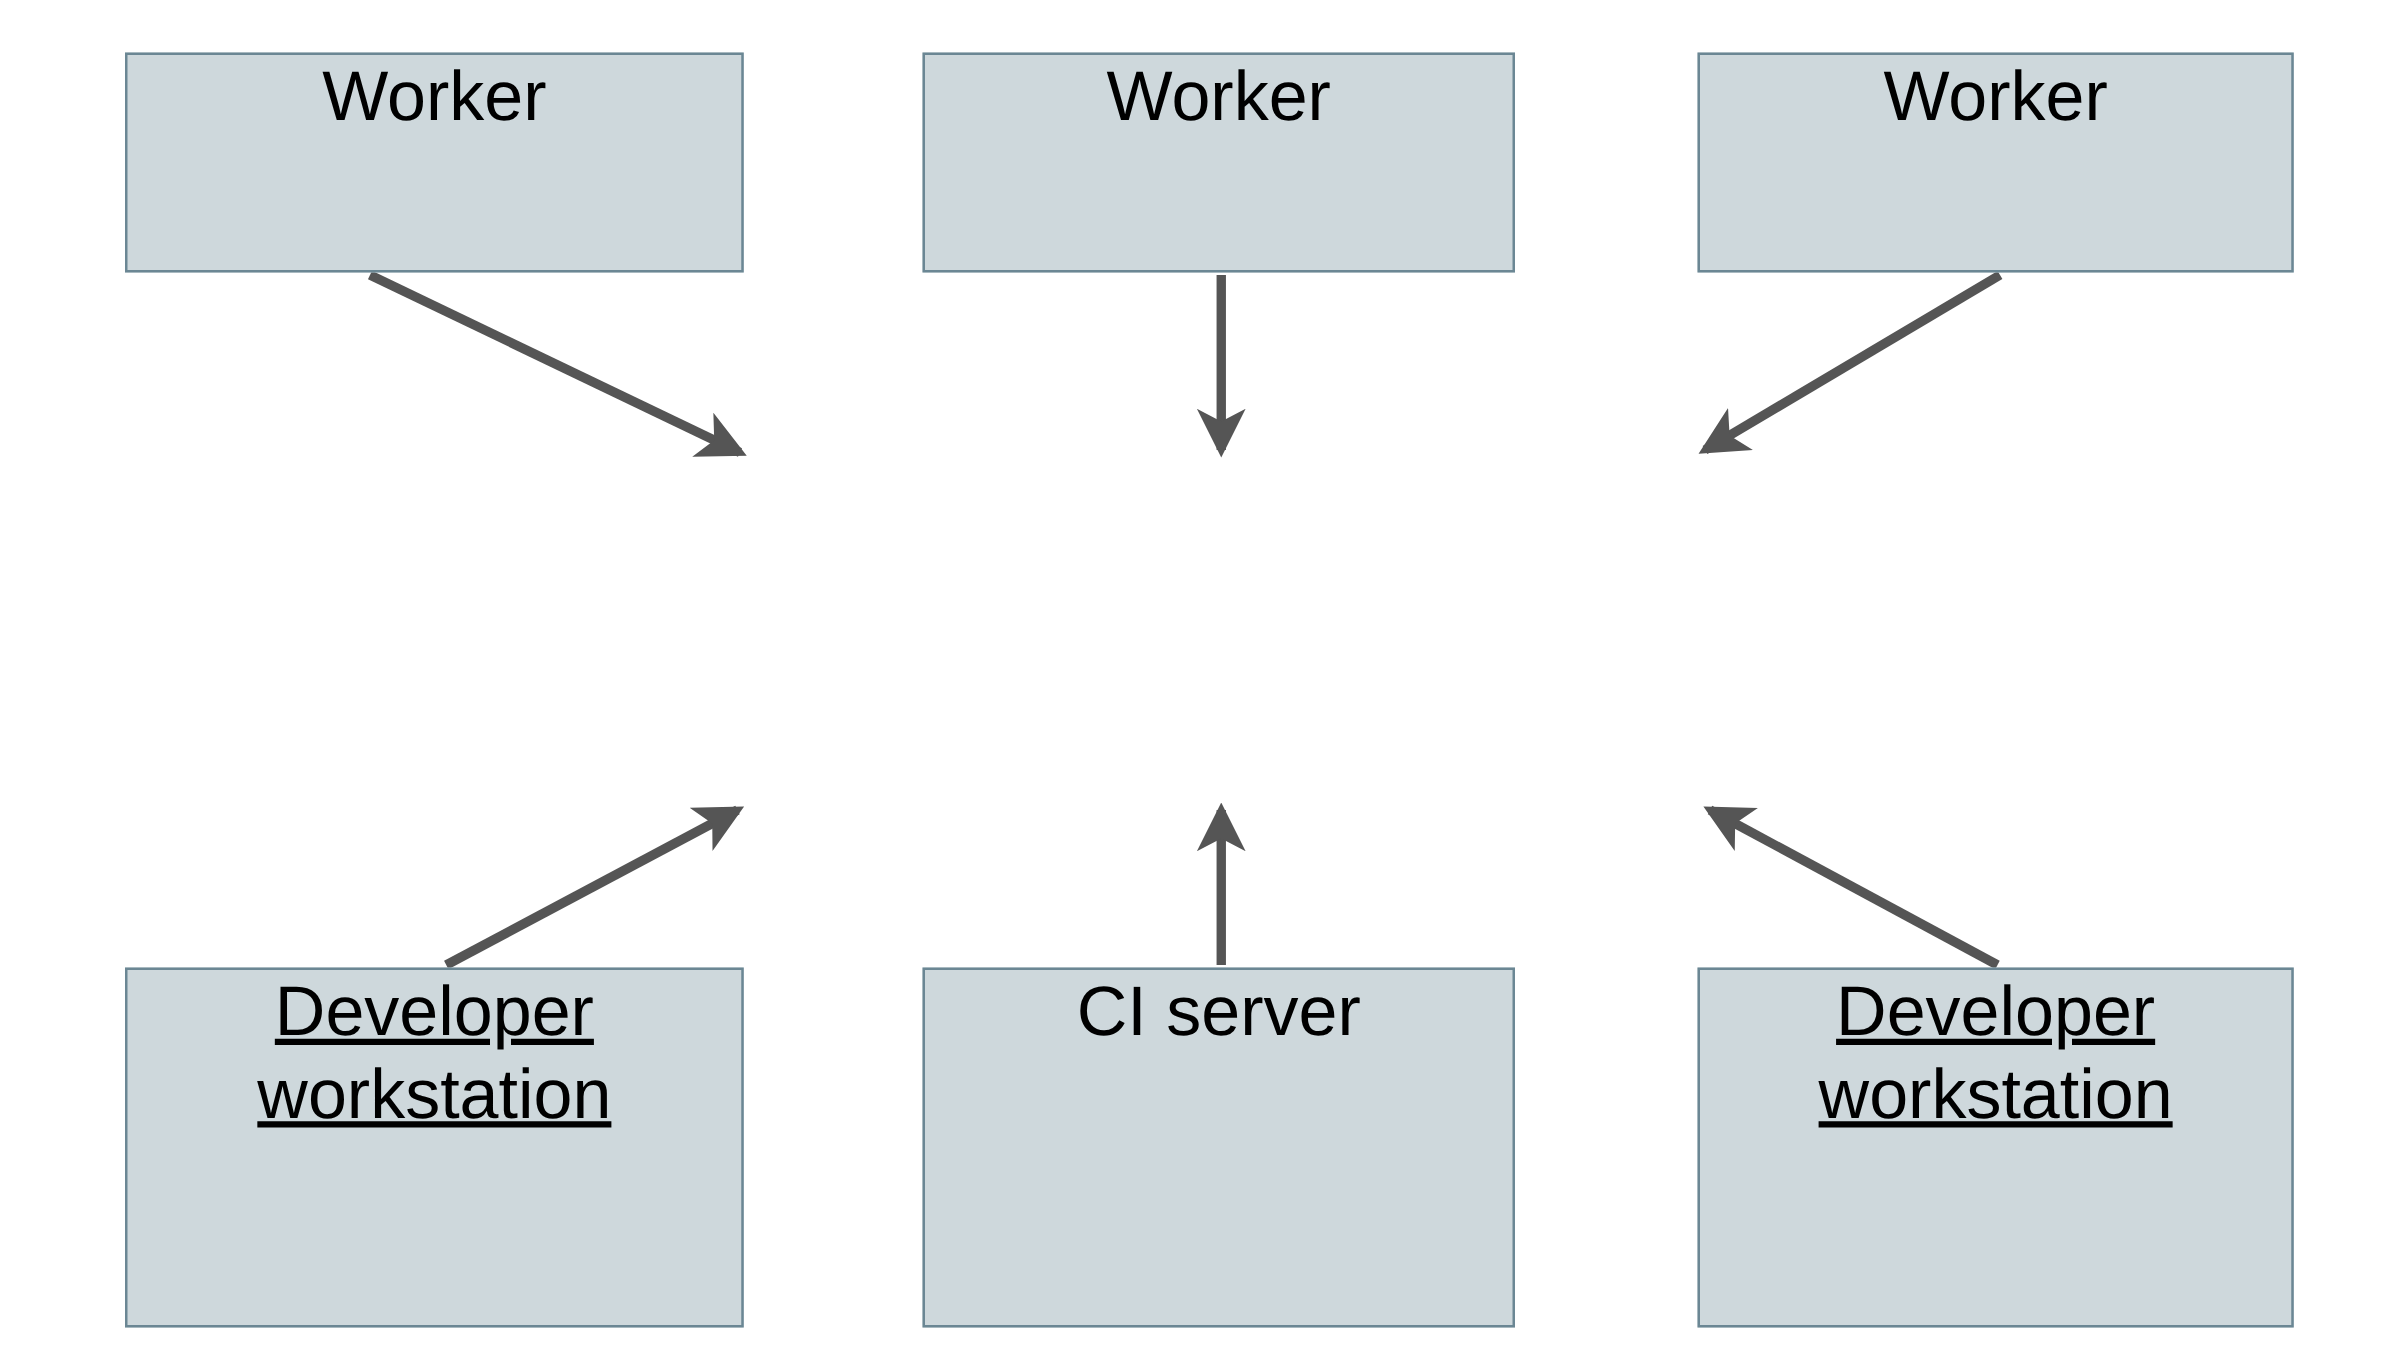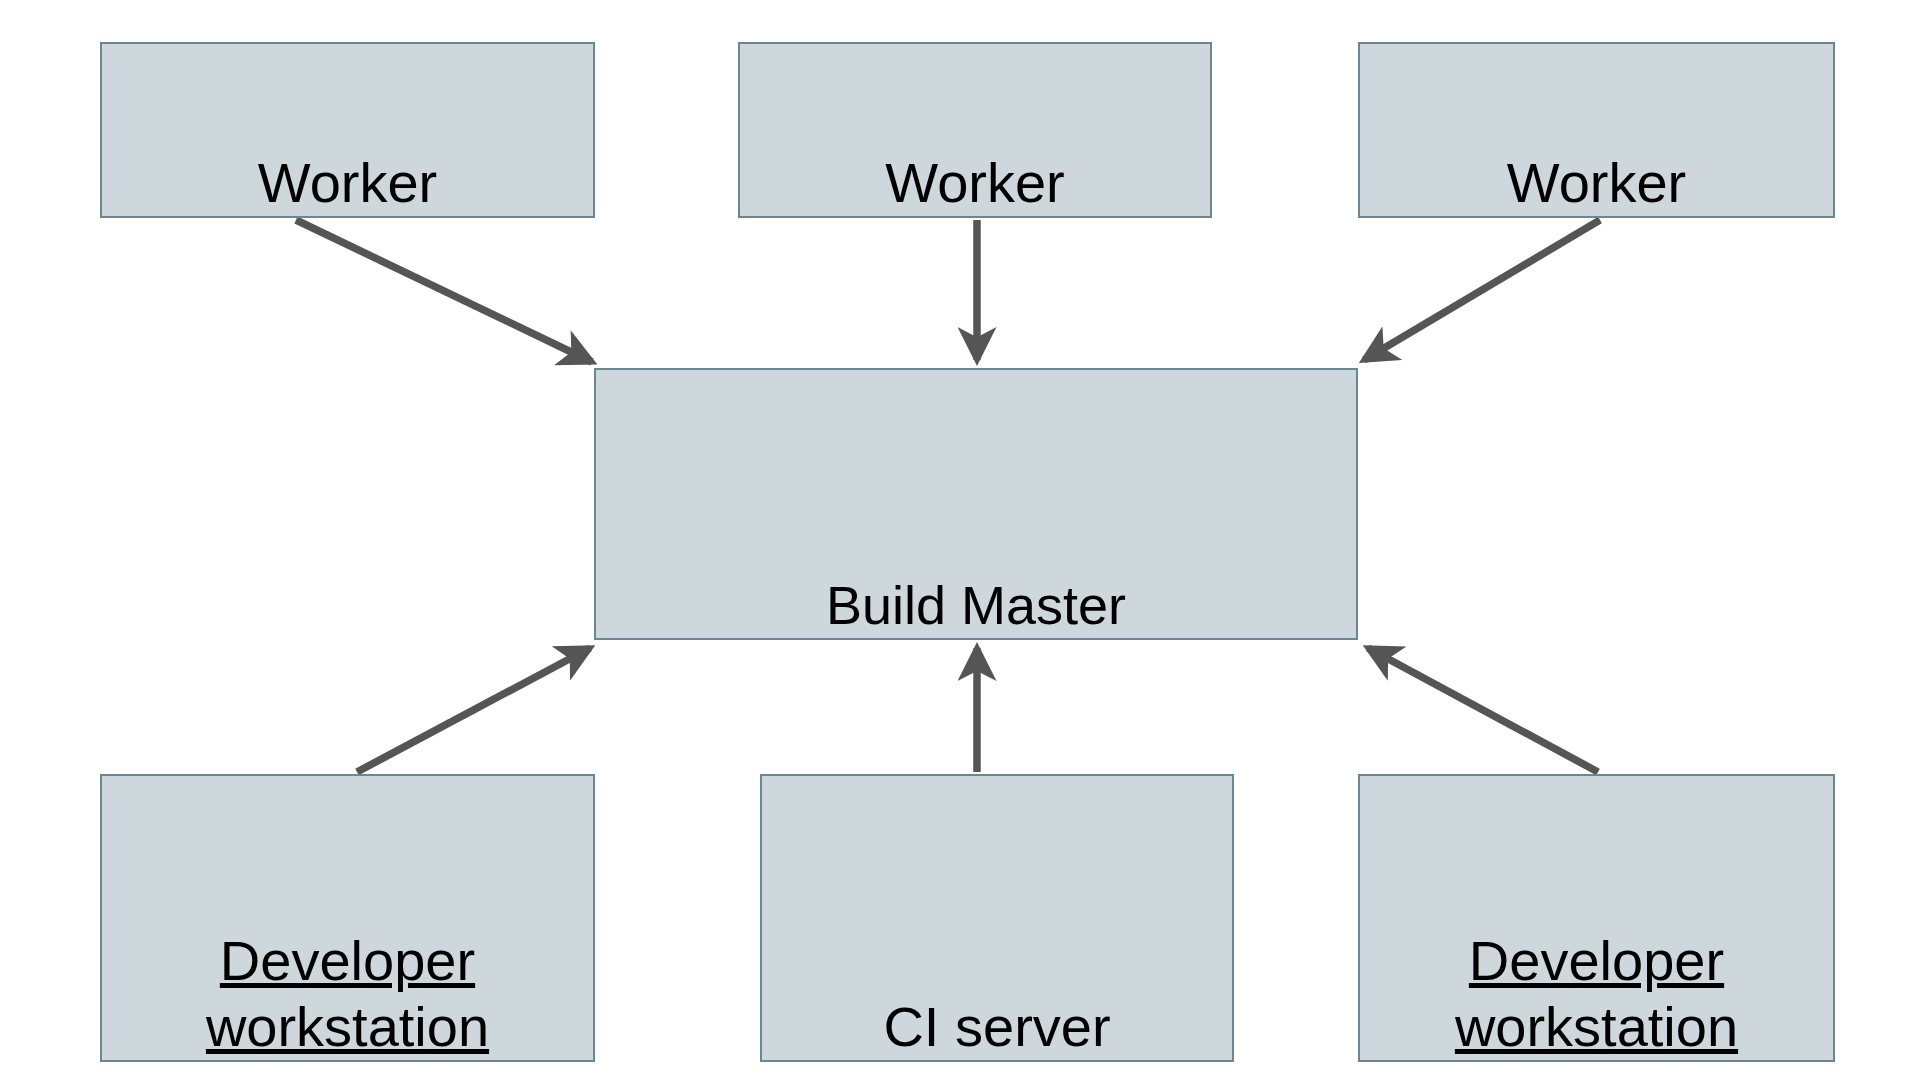--- a/index.html
+++ b/index.html
@@ -10,21 +10,21 @@
     overflow:hidden;
   }
   #stage{position:relative;width:1910px;height:1090px;}
   #edges{position:absolute;left:0;top:0;width:1910px;height:1090px;}
   .node{
     position:absolute;
     box-sizing:border-box;
     background:#ced8dc;
     border:2px solid #6b8794;
     display:flex;
-    align-items:flex-end;
+    align-items:flex-start;
     justify-content:center;
     text-align:center;
     color:#000000;
     line-height:1.18;
     white-space:pre-line;
   }
   .node-label{display:block;}
   .n-worker{font-size:56px;}
   .n-master{font-size:54px;}
   .n-ci{font-size:56px;}
@@ -72,30 +72,27 @@
   </div>
 
   <div class="node n-worker" style="left:738px;top:42px;width:474px;height:176px;">
     <span class="node-label">Worker</span>
   </div>
 
   <div class="node n-worker" style="left:1358px;top:42px;width:477px;height:176px;">
     <span class="node-label">Worker</span>
   </div>
 
-  <div class="node n-master" style="left:594px;top:368px;width:764px;height:272px;">
-    <span class="node-label">Build Master</span>
-  </div>
 
   <div class="node n-dev" style="left:100px;top:774px;width:495px;height:288px;">
     <span class="node-label">Developer
 workstation</span>
   </div>
 
-  <div class="node n-ci" style="left:760px;top:774px;width:474px;height:288px;">
+  <div class="node n-ci" style="left:738px;top:774px;width:474px;height:288px;">
     <span class="node-label">CI server</span>
   </div>
 
   <div class="node n-dev" style="left:1358px;top:774px;width:477px;height:288px;">
     <span class="node-label">Developer
 workstation</span>
   </div>
 
 </div>
 

